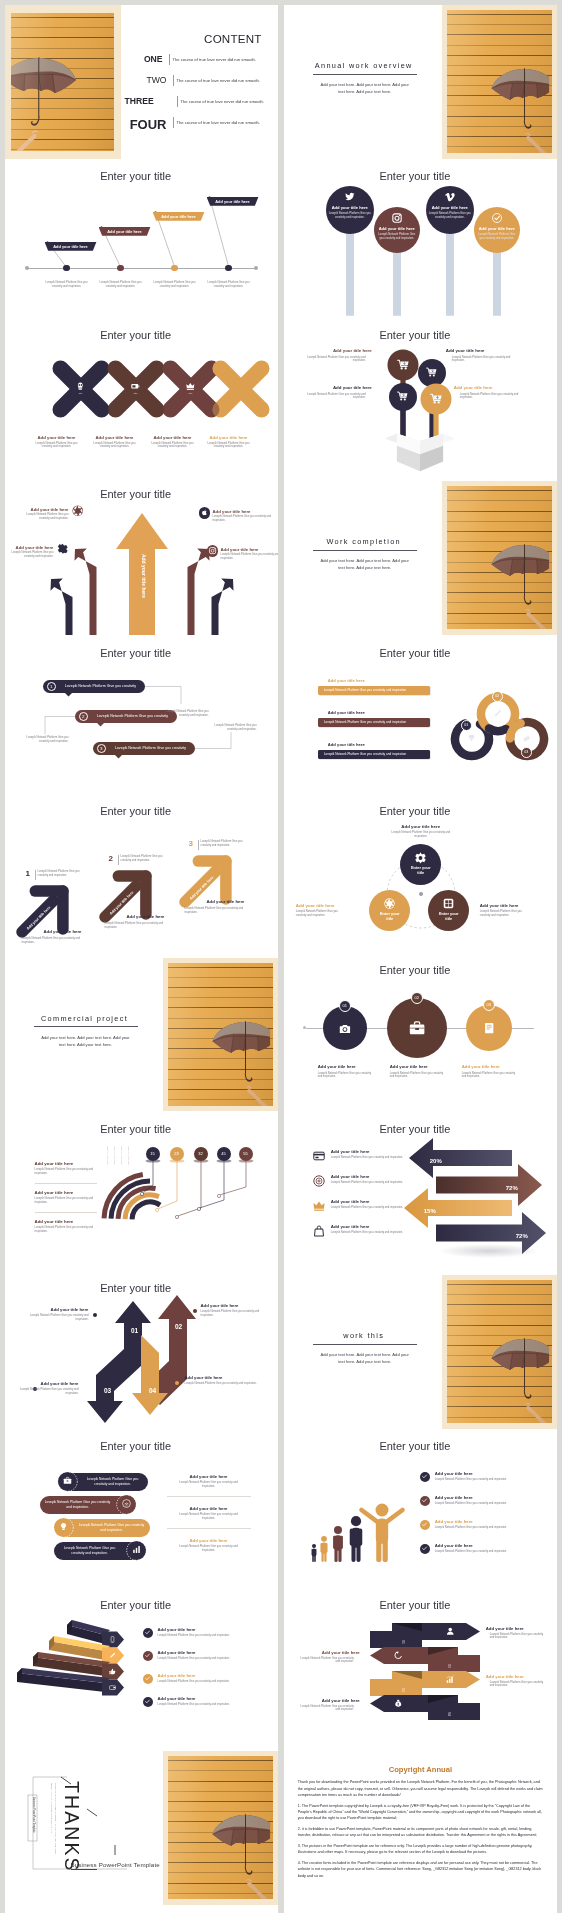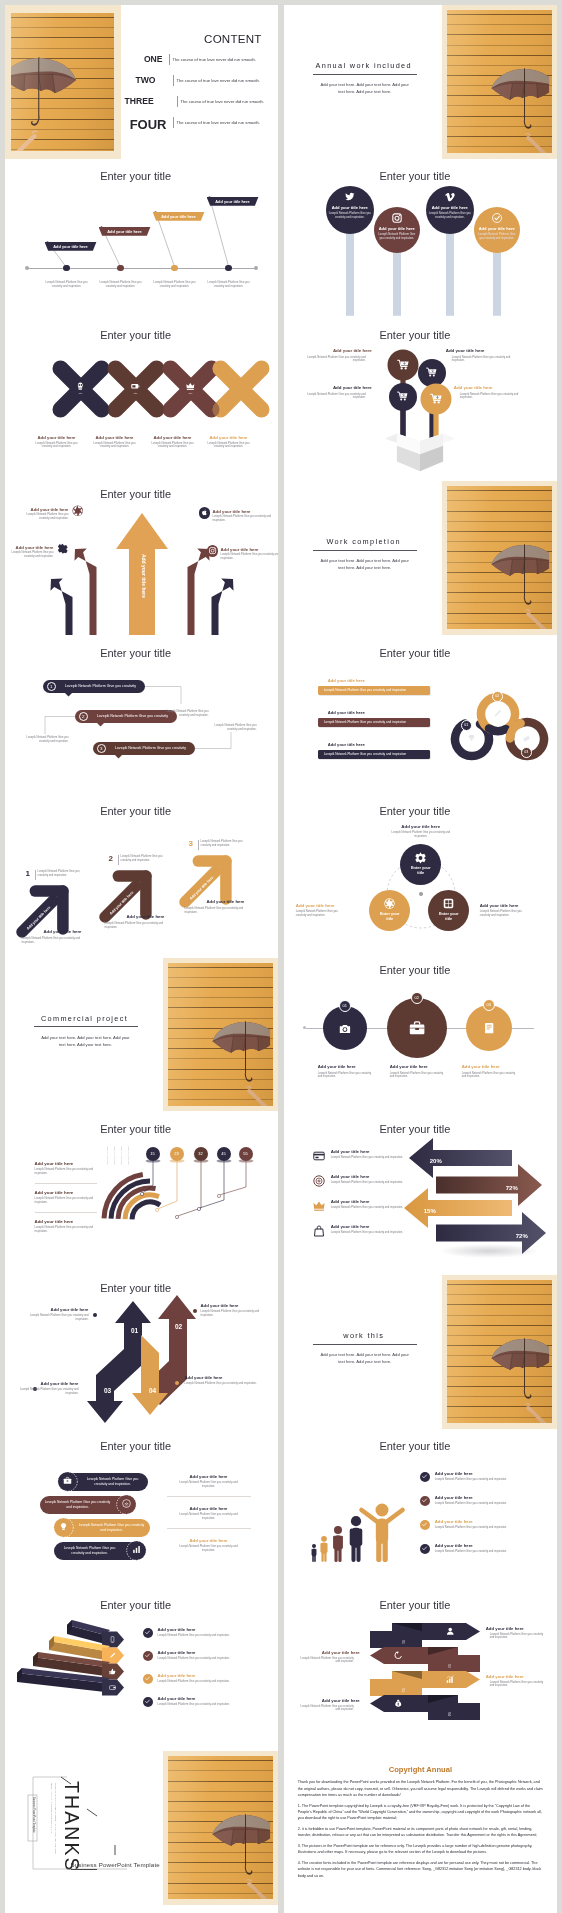--- a/index.html
+++ b/index.html
@@ -68,21 +68,21 @@
     </svg>
     <div class="sh"></div>
   </div>
   <div style="position:absolute;left:120px;top:27px;width:137px;text-align:right;font-size:11.6px;color:#25252e;letter-spacing:.2px;">CONTENT</div>
   <div style="position:absolute;left:120px;top:48px;width:144px;height:19px;">
     <span style="position:absolute;left:0;top:1px;width:38.0px;text-align:right;font-size:8.6px;font-weight:bold;color:#25252e;">ONE</span>
     <span style="position:absolute;left:44.7px;top:0.5px;width:0.7px;height:11px;background:#9a9aa0;"></span>
     <span style="position:absolute;left:48.0px;top:4px;font-size:4.15px;color:#3d3d46;white-space:nowrap;">The course of true love never did run smooth.</span>
   </div>
   <div style="position:absolute;left:120px;top:69px;width:144px;height:19px;">
-    <span style="position:absolute;left:0;top:1px;width:42.0px;text-align:center;font-size:8.6px;font-weight:bold;color:#25252e;">TWO</span>
+    <span style="position:absolute;left:0;top:1px;width:42.0px;text-align:right;font-size:8.6px;font-weight:normal;color:#25252e;">TWO</span>
     <span style="position:absolute;left:48.7px;top:0.5px;width:0.7px;height:11px;background:#9a9aa0;"></span>
     <span style="position:absolute;left:52.0px;top:4px;font-size:4.15px;color:#3d3d46;white-space:nowrap;">The course of true love never did run smooth.</span>
   </div>
   <div style="position:absolute;left:120px;top:90px;width:144px;height:19px;">
     <span style="position:absolute;left:0;top:1px;width:46.0px;font-size:8.6px;font-weight:bold;color:#25252e;">THREE</span>
     <span style="position:absolute;left:52.7px;top:0.5px;width:0.7px;height:11px;background:#9a9aa0;"></span>
     <span style="position:absolute;left:56.0px;top:4px;font-size:4.15px;color:#3d3d46;white-space:nowrap;">The course of true love never did run smooth.</span>
   </div>
   <div style="position:absolute;left:120px;top:111px;width:144px;height:19px;">
     <span style="position:absolute;left:0;top:1px;width:42.0px;text-align:right;font-size:13px;font-weight:bold;color:#25252e;">FOUR</span>
@@ -130,21 +130,21 @@
       <path d="M53 36 L50.5 17.4" stroke="#42302b" stroke-width=".55" fill="none"></path>
       <path d="M36.8 0 L37.5 0.2 L37.5 1.4 L36 1.5 Z" fill="#3b2c27"></path>
       <rect x="36.2" y="1.3" width="1.1" height="58" fill="#3b2c27"></rect>
       <path d="M37.6 59 C37.6 66, 34 70, 30.6 68.2 C28 66.8, 28.6 63.4, 31 64 C29.6 65.3, 30.6 66.8, 32 66.8 C34.6 66.8, 36.4 64.2, 36.4 59 Z" fill="#3b2c27"></path>
       <path d="M10 98 C18 90, 26 82, 31 77.5 C34 75.5, 36.5 79, 33.2 81.5 C28 85.5, 21 93, 17 98 Z" fill="#e4b894"></path>
       <path d="M29.6 75.6 C32 72.8, 35.6 73, 36.8 76 C35.2 74.6, 32.4 74.6, 31 77 Z" fill="#e4b894"></path>
       </g>
     </svg>
     <div class="sh"></div>
   </div>
-  <div style="position:absolute;left:26px;top:56px;width:108px;text-align:center;font-size:7.3px;color:#25252e;letter-spacing:1.35px;">Annual work included</div>
+  <div style="position:absolute;left:26px;top:56px;width:108px;text-align:center;font-size:7.3px;color:#25252e;letter-spacing:1.35px;">Annual work overview</div>
   <div style="position:absolute;left:29px;top:68.5px;width:104px;height:0.8px;background:#54545e;"></div>
   <div style="position:absolute;left:36px;top:76px;width:90px;text-align:center;font-size:4.15px;line-height:1.7;color:#3f3f49;">Add your text here. Add your text here. Add your text here. Add your text here.</div>
 </div>
 
 <div class="slide" style="left:4.5px;top:163.75px;">
   <div class="ttl">Enter your title</div>
   <div style="position:absolute;left:22px;top:104px;width:229px;height:1px;background:#a9a9ae;"></div>
   <div style="position:absolute;left:20px;top:102.5px;width:4px;height:4px;border-radius:50%;background:#a9a9ae;"></div>
   <div style="position:absolute;left:249px;top:102.5px;width:4px;height:4px;border-radius:50%;background:#a9a9ae;"></div>
   <svg style="position:absolute;left:0;top:0;width:273px;height:154px;pointer-events:none">

